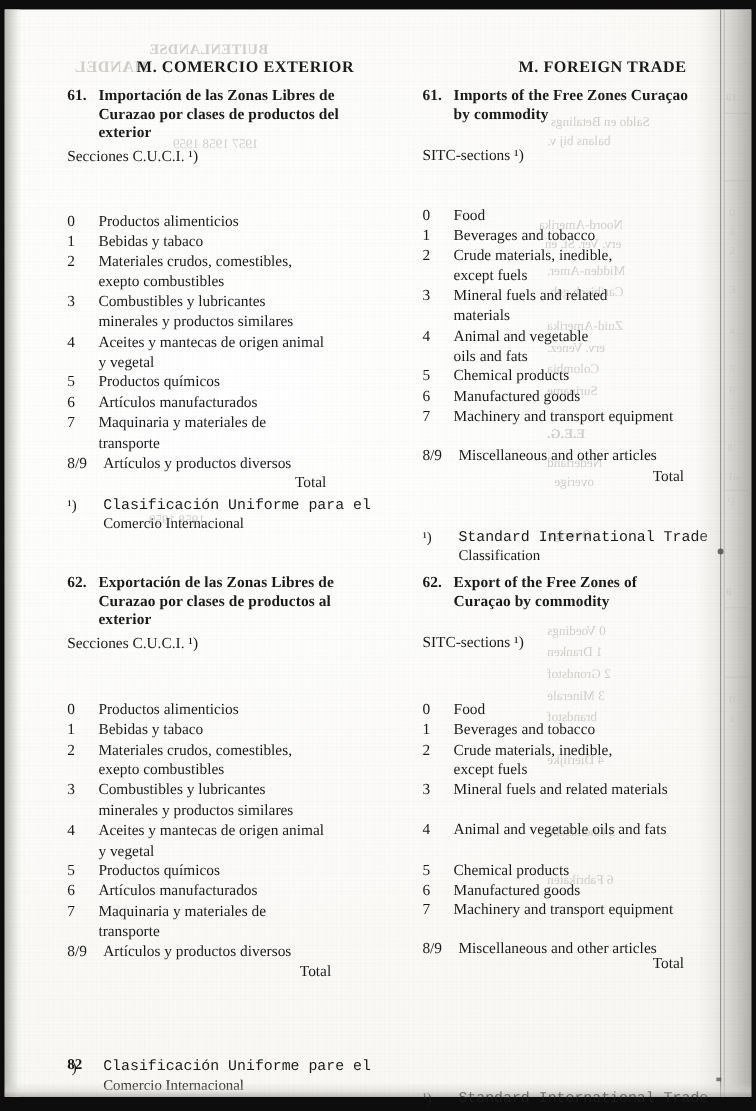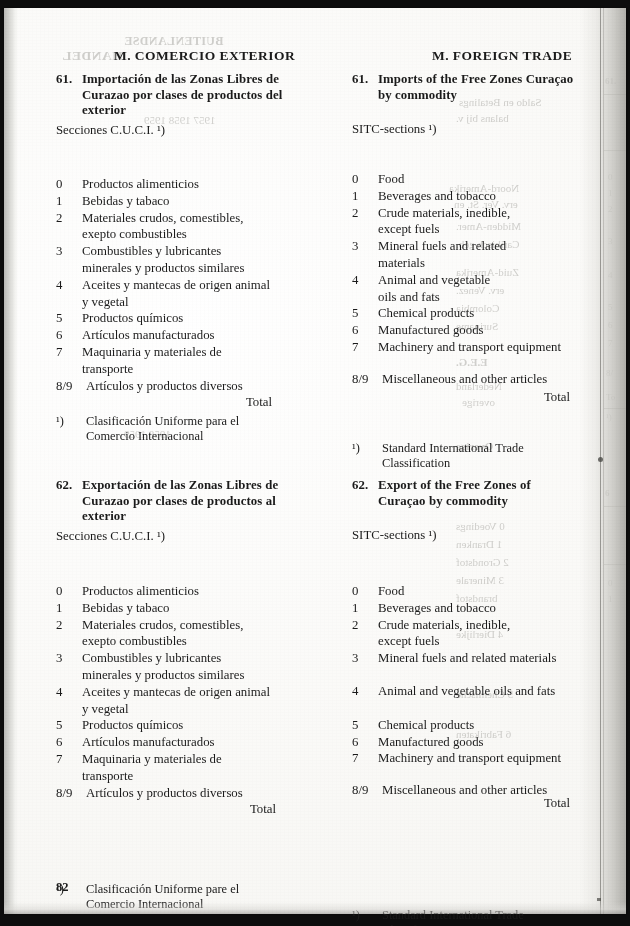--- a/index.html
+++ b/index.html
@@ -216,20 +216,21 @@
   .footnote .mark {
     position: absolute;
     left: 0;
     top: 0;
     font-size: 12.4px;
   }
   .footnote .fbody {
     display: block;
     padding-left: 30px;
     text-align: justify;
+    font-family: Liberation Mono, monospace;
   }
   .footnote .fcont { display: block; padding-left: 30px; }
 
   .pageno {
     position: absolute;
     font-size: 12.5px;
     font-weight: bold;
   }
 
   

